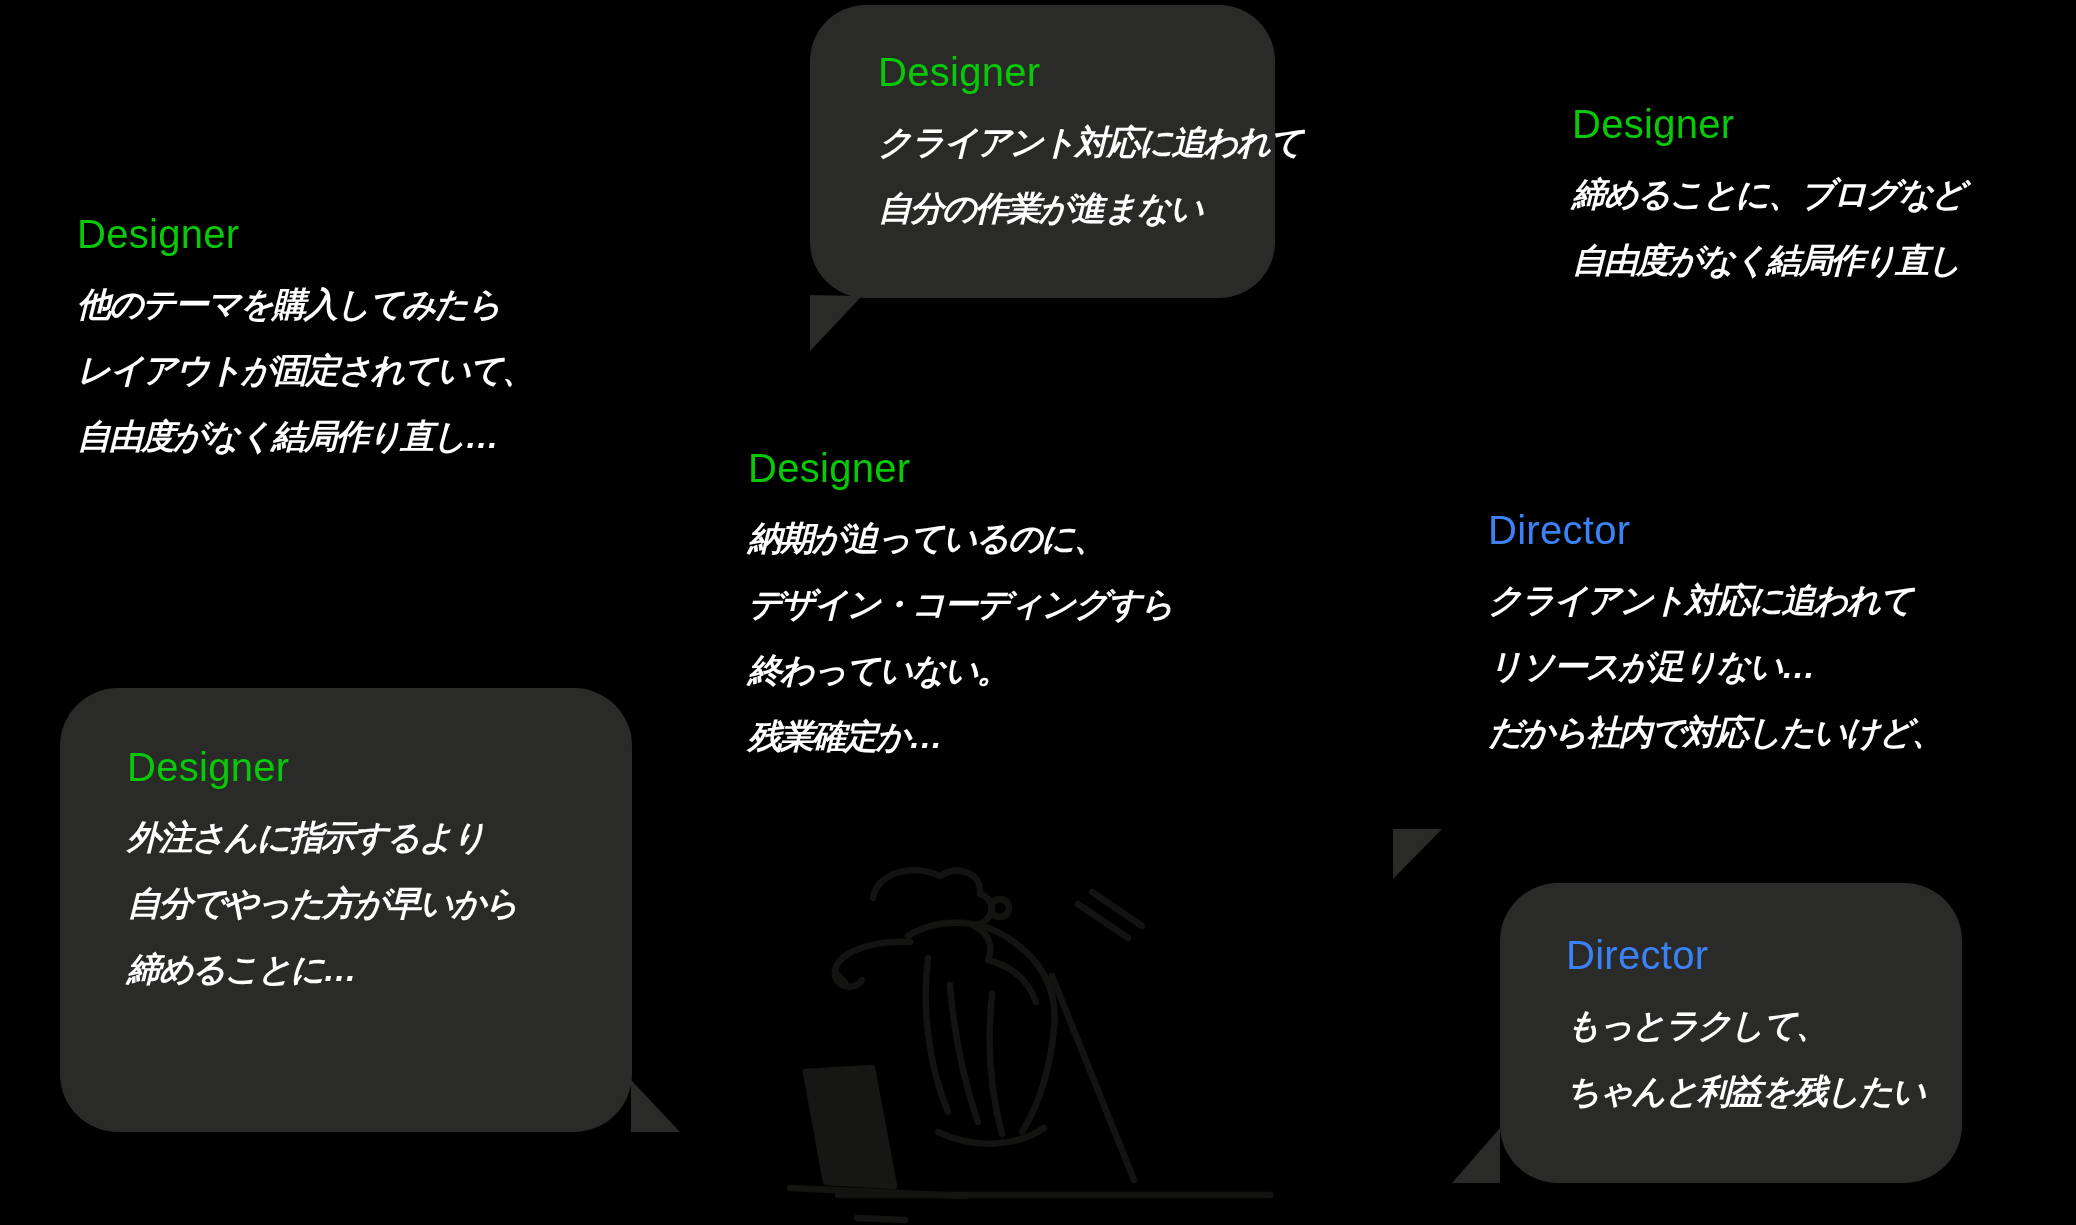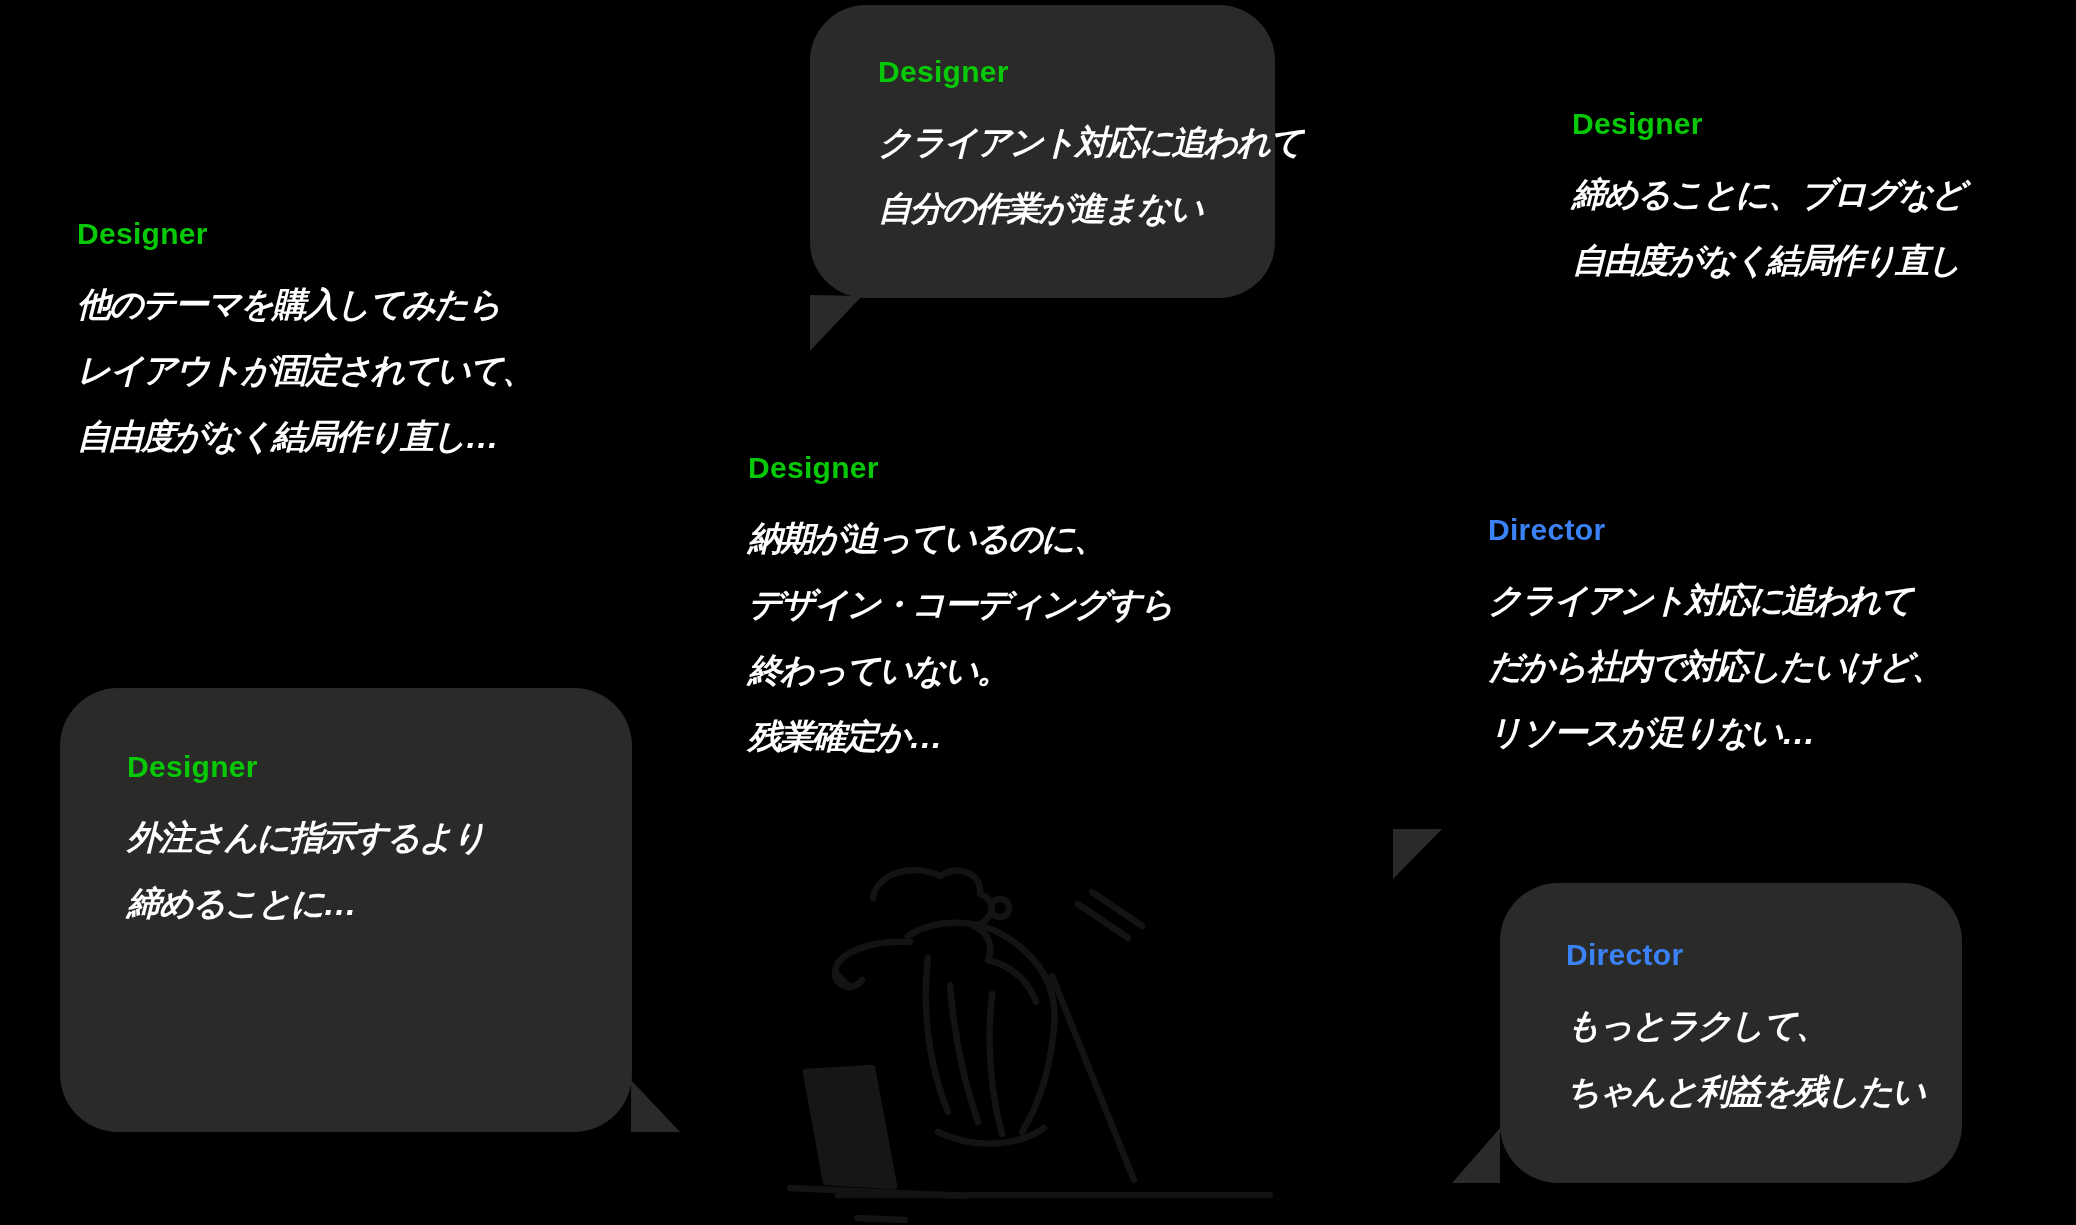--- a/index.html
+++ b/index.html
@@ -3,21 +3,21 @@
 <meta charset="utf-8">
 <style>
   html,body{margin:0;padding:0;background:#000;}
   #stage{
     position:relative;width:2076px;height:1225px;background:#000;overflow:hidden;
     font-family:"Liberation Sans","DejaVu Sans",sans-serif;
   }
   .bubble{position:absolute;background:#2a2a28;z-index:1;}
   .tail{position:absolute;z-index:1;}
   .quote{position:absolute;z-index:2;}
-  .role{font-size:30px;font-weight:bold;line-height:36px;letter-spacing:.3px;}
+  .role{font-size:40px;font-weight:normal;line-height:36px;letter-spacing:.3px;}
   .role.designer{color:#07c907;}
   .role.director{color:#3b82f6;}
   .lines{margin-top:20px;color:#fff;font-weight:bold;font-size:34px;letter-spacing:-2px;font-style:italic;}
   .line{height:66px;display:flex;align-items:center;white-space:nowrap;}
   #bubble-b{left:810px;top:5px;width:465px;height:293px;border-radius:56px;}
   #bubble-f{left:60px;top:688px;width:572px;height:444px;border-radius:58px;}
   #bubble-g{left:1500px;top:883px;width:462px;height:300px;border-radius:58px;}
   #tail-b{left:810px;top:295px;}
   #tail-e{left:1393px;top:829px;}
   #tail-f{left:631px;top:1080px;}
@@ -107,29 +107,30 @@
       <div class="line">デザイン・コーディングすら</div>
       <div class="line">終わっていない。</div>
       <div class="line">残業確定か…</div>
     </div>
   </div>
 
   <div class="quote" id="qe">
     <div class="role director">Director</div>
     <div class="lines">
       <div class="line">クライアント対応に追われて</div>
+      <div class="line">リソースが足りない…</div>
       <div class="line">だから社内で対応したいけど、</div>
-      <div class="line">リソースが足りない…</div>
     </div>
   </div>
 
   <div class="quote" id="qf">
     <div class="role designer">Designer</div>
     <div class="lines">
       <div class="line">外注さんに指示するより</div>
+      <div class="line">自分でやった方が早いから</div>
       <div class="line">締めることに…</div>
     </div>
   </div>
 
   <div class="quote" id="qg">
     <div class="role director">Director</div>
     <div class="lines">
       <div class="line">もっとラクして、</div>
       <div class="line">ちゃんと利益を残したい</div>
     </div>

